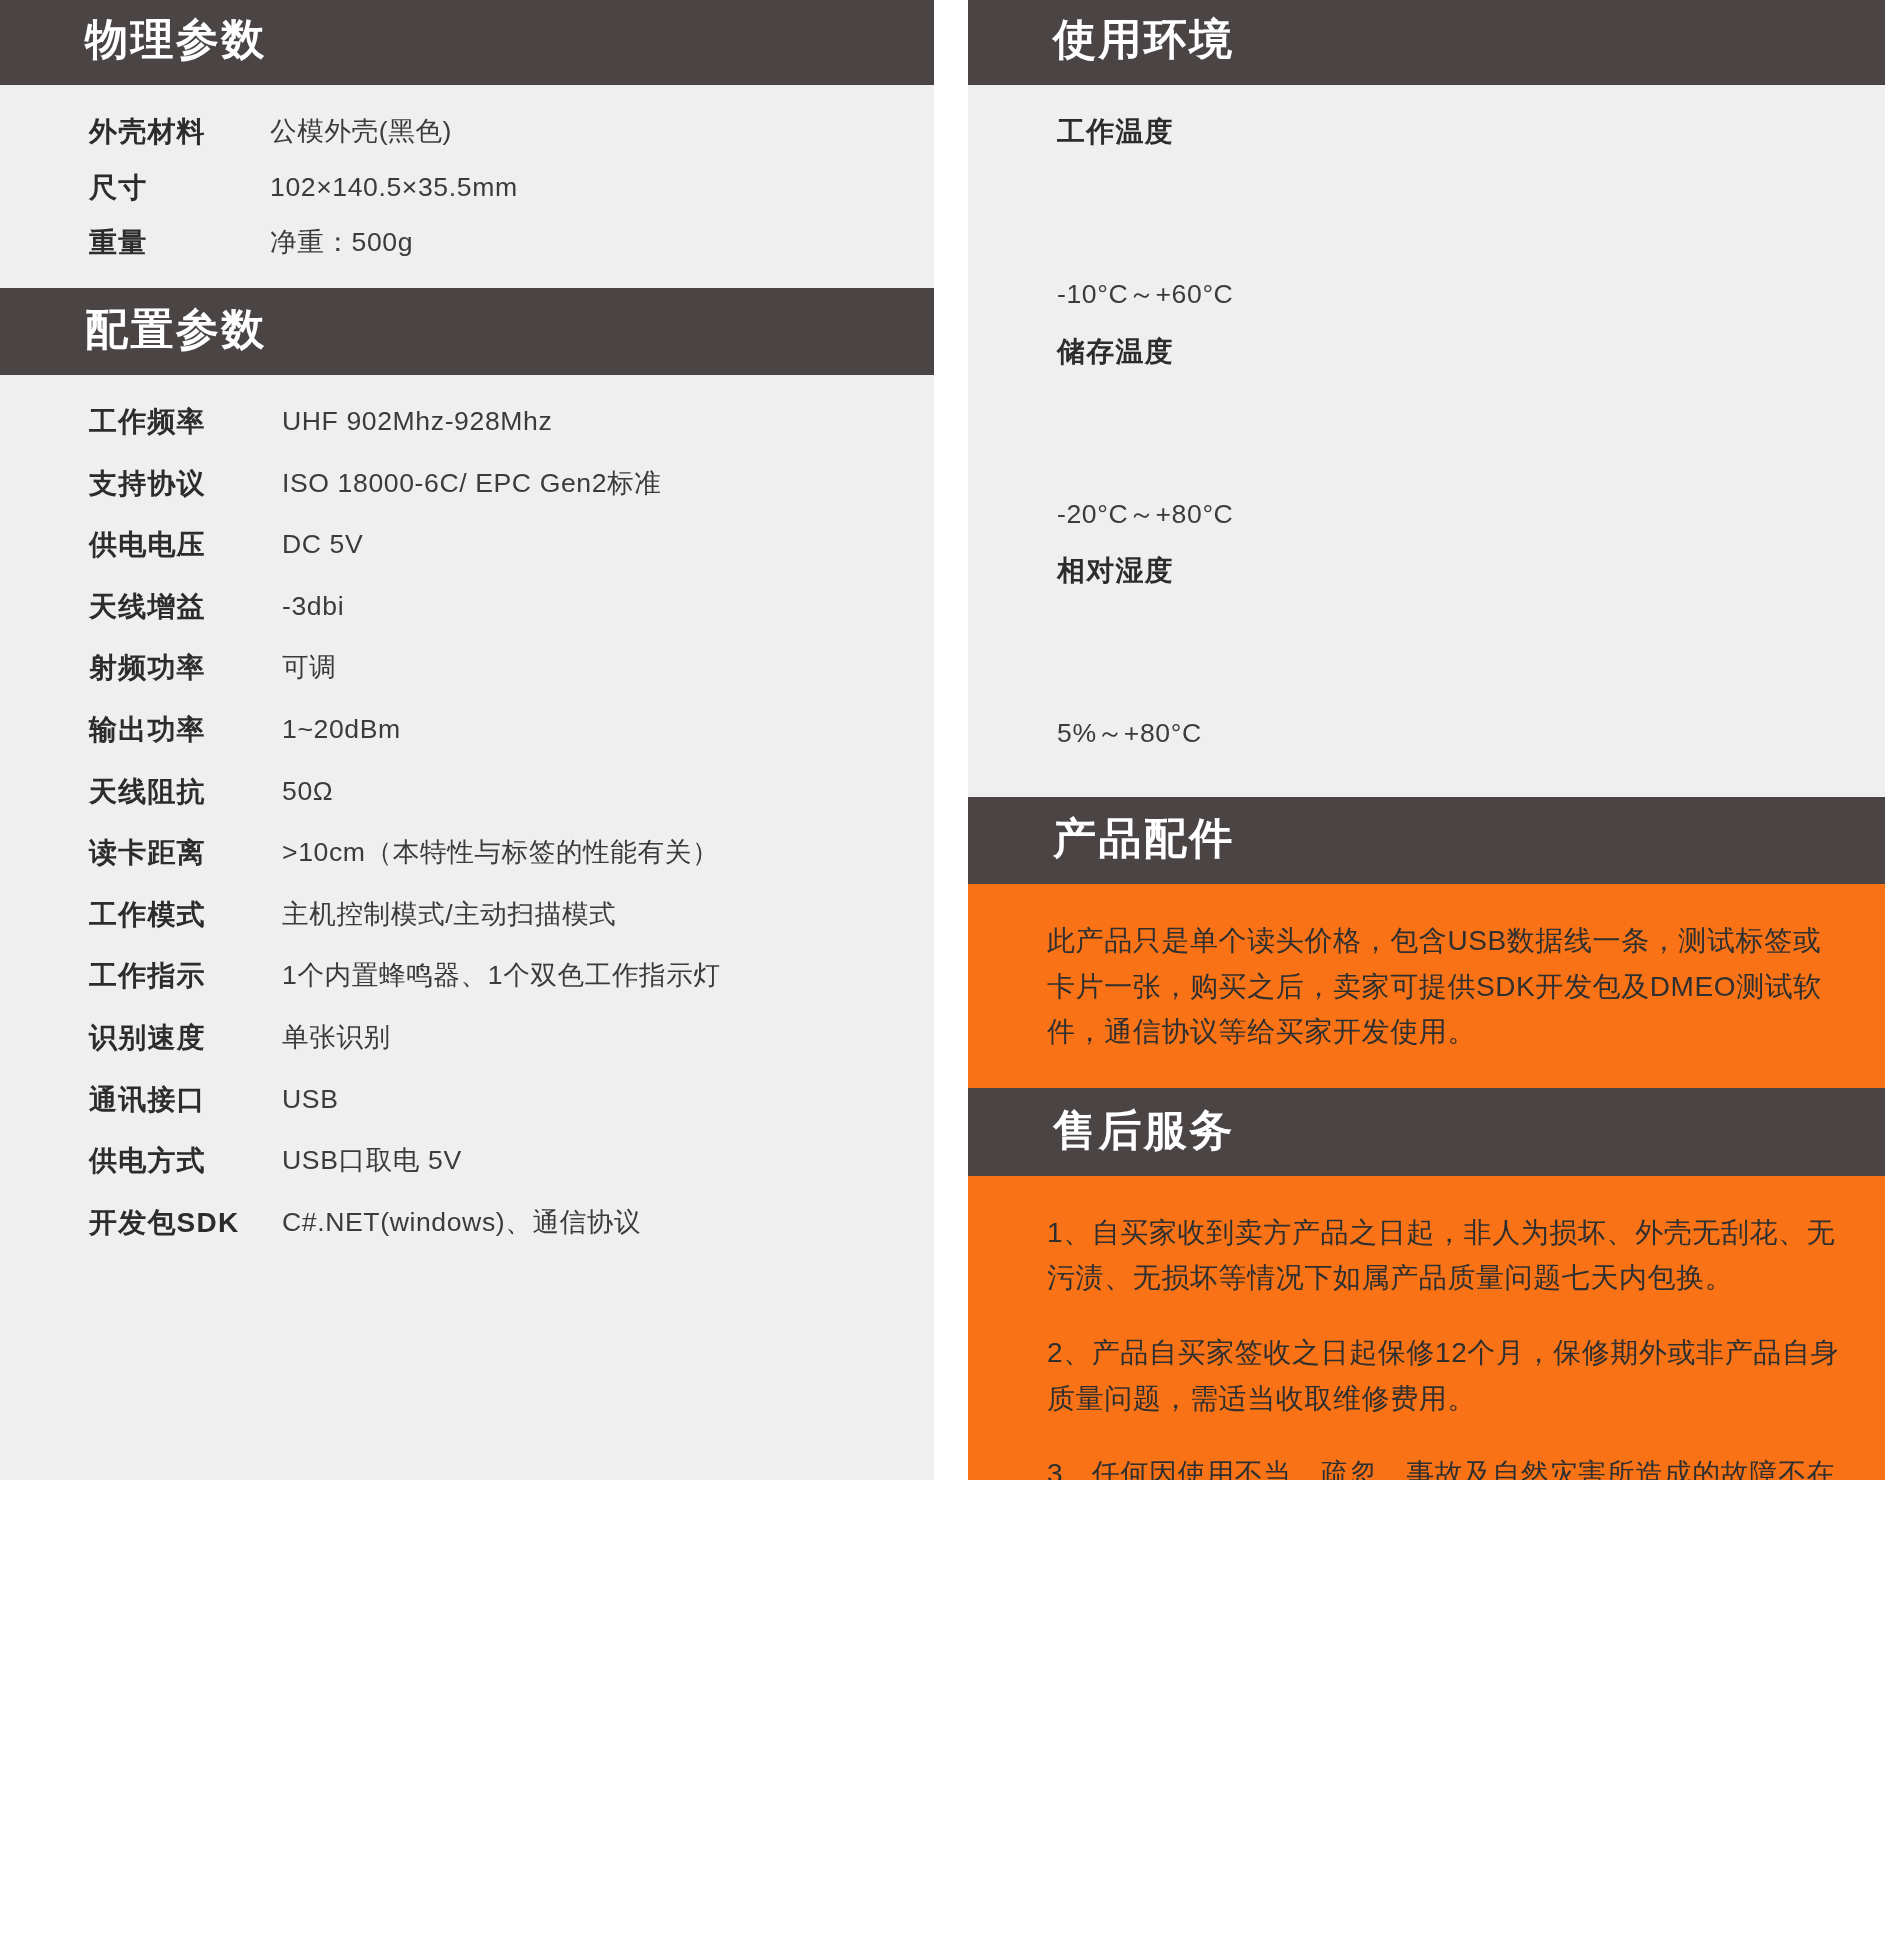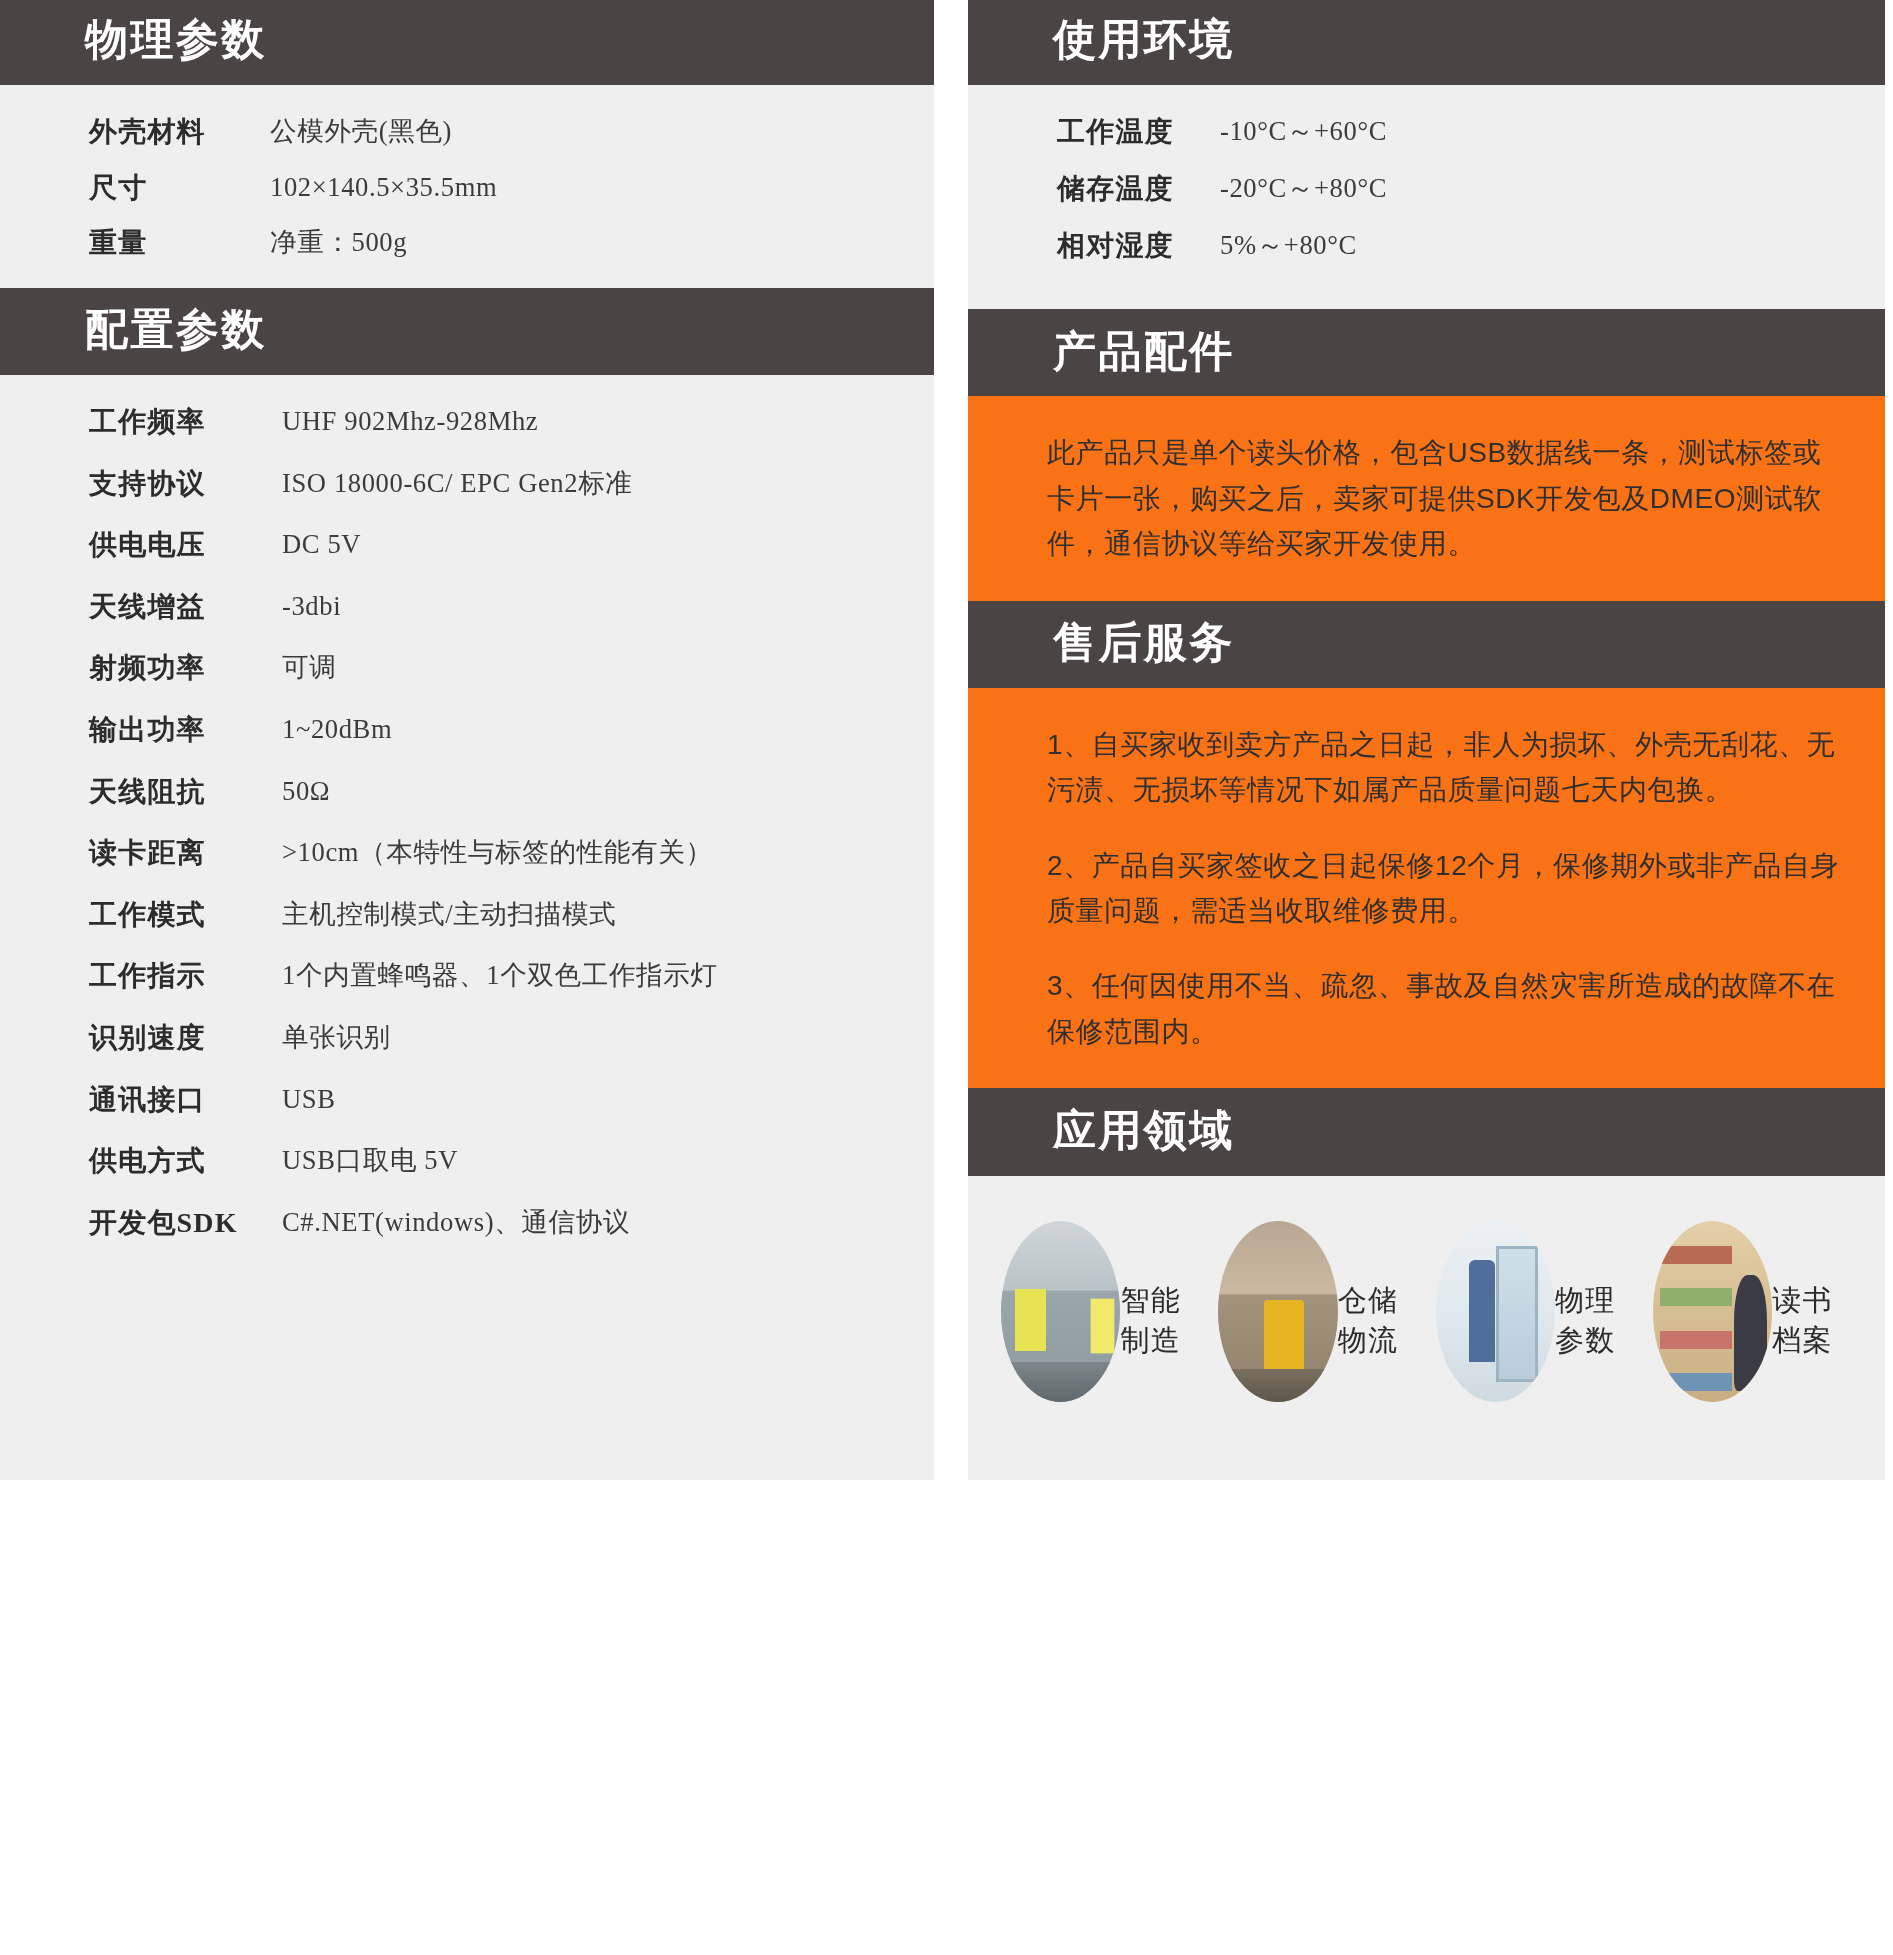--- a/index.html
+++ b/index.html
@@ -41,21 +41,20 @@
   .panel {
     background: #efefef;
     padding: 29px 36px 24px 89px;
   }
 
   
   .spec-row {
     display: flex;
     align-items: flex-start;
     margin-bottom: 20.5px;
-    font-family: Liberation Serif, serif;
   }
   .spec-row:last-child { margin-bottom: 3.6px; }
   .spec-label {
     width: 181px;
     flex: 0 0 181px;
     font-size: 28px;
     font-weight: bold;
     color: #2c2c2c;
     letter-spacing: 1.2px;
     line-height: 1.25;
@@ -66,21 +65,21 @@
     line-height: 1.3;
     letter-spacing: 0.6px;
   }
 
   
   .config .spec-row { margin-bottom: 26.6px; }
   .config .spec-label { width: 193px; flex: 0 0 193px; }
 
   
   .env .spec-label { width: 163px; flex: 0 0 163px; }
-  .env .spec-row { margin-bottom: 22px; }
+  .env .spec-row { margin-bottom: 22px; flex-direction: column; }
 
   
   .para {
     font-size: 28px;
     line-height: 1.62;
     color: #2f2f2f;
     letter-spacing: 0.6px;
   }
   .para + .para { margin-top: 30px; }
 

